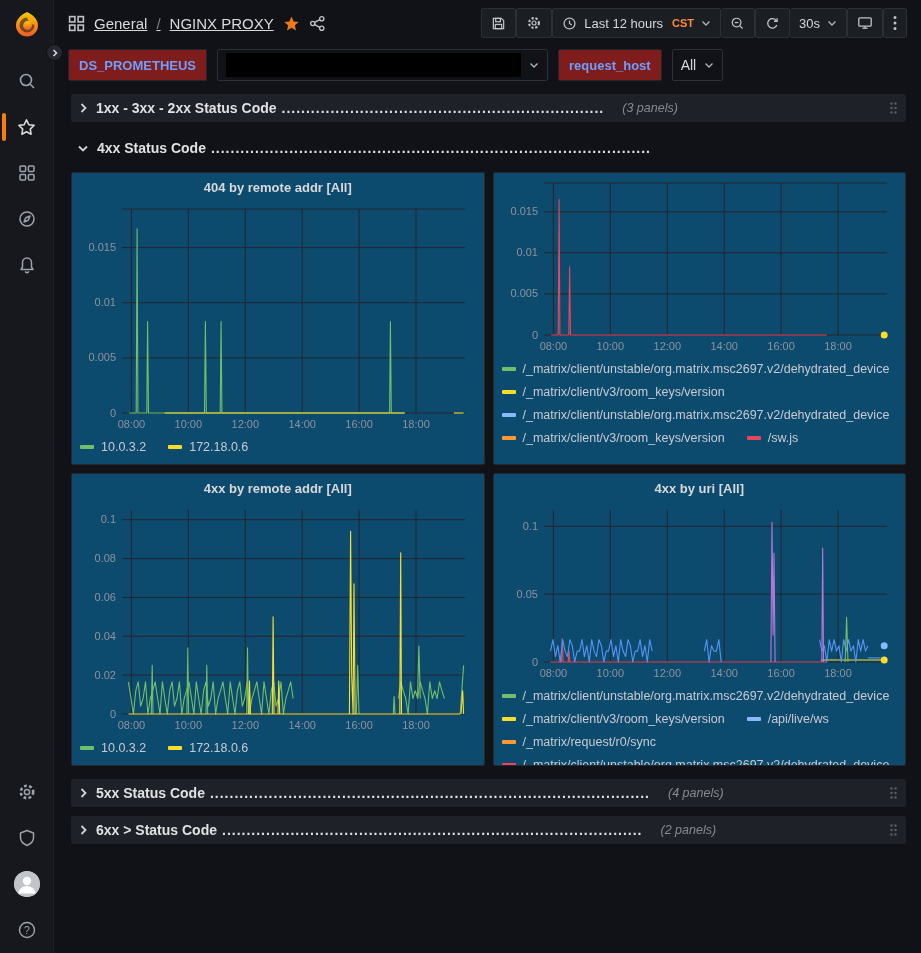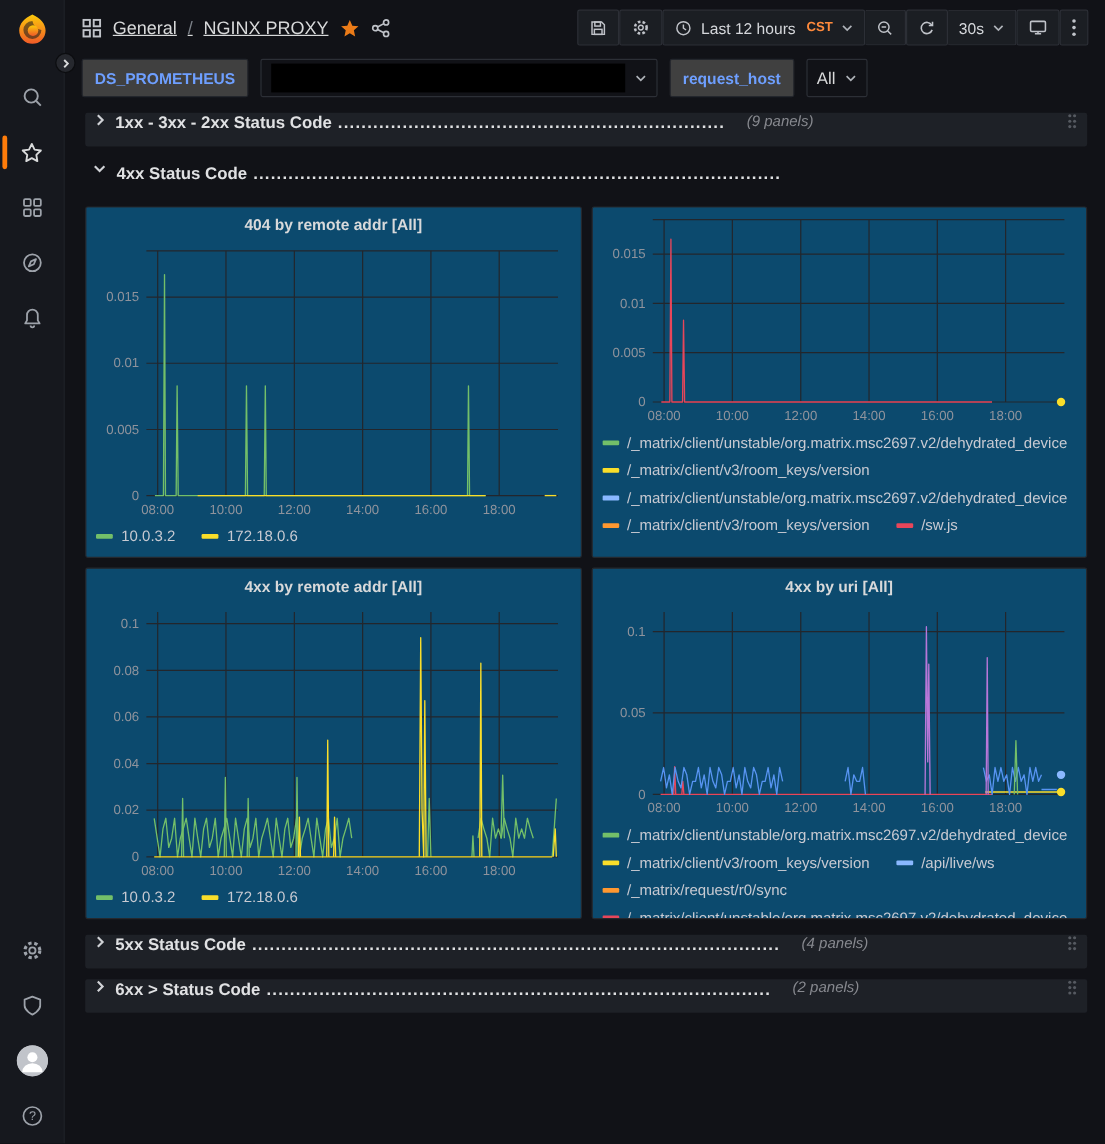--- a/index.html
+++ b/index.html
@@ -29,31 +29,31 @@
   .crumb-sep { color:#7b8087; }
   .actions { margin-left:auto; display:flex; align-items:flex-end; }
   .btn { display:flex; align-items:center; gap:7px; background:#1b1e23; border:1px solid #2c2f36;
          border-radius:2px; height:30px; padding:0 9px; color:#d5d7db; font-size:13px; cursor:pointer; }
   .btn-group { display:flex; }
   .btn-group .btn + .btn { border-left:0; }
   .tz { color:#ff8a3c; font-size:11px; font-weight:bold; margin-left:2px; }
 
   
   .varbar { height:44px; display:flex; align-items:center; gap:10px; padding:2px 14px 8px 14px; }
-  .var-label { height:32px; display:flex; align-items:center; padding:0 10px; background:#404040;
+  .var-label { height:32px; display:flex; align-items:center; padding:0 10px; background:#7f1d1d;
                border:1px solid #23262c; border-radius:2px; color:#6e9fff; font-size:13px;
                font-weight:bold; cursor:pointer; }
   .var-select { height:32px; display:flex; align-items:center; gap:8px; background:#111217;
                border:1px solid #2c2f36; border-radius:2px; padding:0 8px; cursor:pointer; }
   .redacted-value { width:295px; height:24px; background:#000; }
   .var-all { font-size:14px; color:#d8d9da; }
 
   
   .dash { flex:1; padding:0 15px 0 17px; overflow:hidden; }
-  .row-header { height:28px; display:flex; gap:8px; padding:0 8px;
+  .row-header { height:28px; display:flex; align-items:center; gap:8px; padding:0 8px;
                 border-radius:2px; cursor:pointer; }
   .row-header.collapsed { background:#1e2127; }
   .row-header.expanded { height:24px; margin-top:14px; padding-left:6px; }
   .row-header:first-child { margin-top:4px; }
   .rh-5xx { margin-top:13px; }
   .rh-6xx { margin-top:9px; }
   .row-title { font-size:14px; font-weight:bold; color:#e0e1e3; white-space:nowrap; overflow:hidden; }
   .leader { letter-spacing:1px; margin-left:5px; }
   .row-count { font-size:12.5px; font-style:italic; color:#87898f; margin-left:10px; white-space:nowrap; }
   .drag-handle { margin-left:auto; flex-shrink:0; cursor:grab; }
@@ -316,21 +316,21 @@
       </div>
     </div>
 
     <div class="dash">
 
       <div class="row-header collapsed">
         <svg width="9" height="12" viewBox="0 0 9 12" fill="none" stroke="#d0d2d6" stroke-width="1.8">
           <polyline points="2.5,2 6.5,6 2.5,10"></polyline>
         </svg>
         <span class="row-title"><span>1xx - 3xx - 2xx Status Code</span><span class="leader">..................................................................</span></span>
-        <span class="row-count">(9 panels)</span>
+        <span class="row-count">(3 panels)</span>
         <svg class="drag-handle" width="9" height="14" viewBox="0 0 9 14" fill="#565a61">
           <circle cx="2.5" cy="2.5" r="1.3"></circle>
             <circle cx="6.5" cy="2.5" r="1.3"></circle>
           <circle cx="2.5" cy="7" r="1.3"></circle>
             <circle cx="6.5" cy="7" r="1.3"></circle>
           <circle cx="2.5" cy="11.5" r="1.3"></circle>
             <circle cx="6.5" cy="11.5" r="1.3"></circle>
         </svg>
       </div>
 

